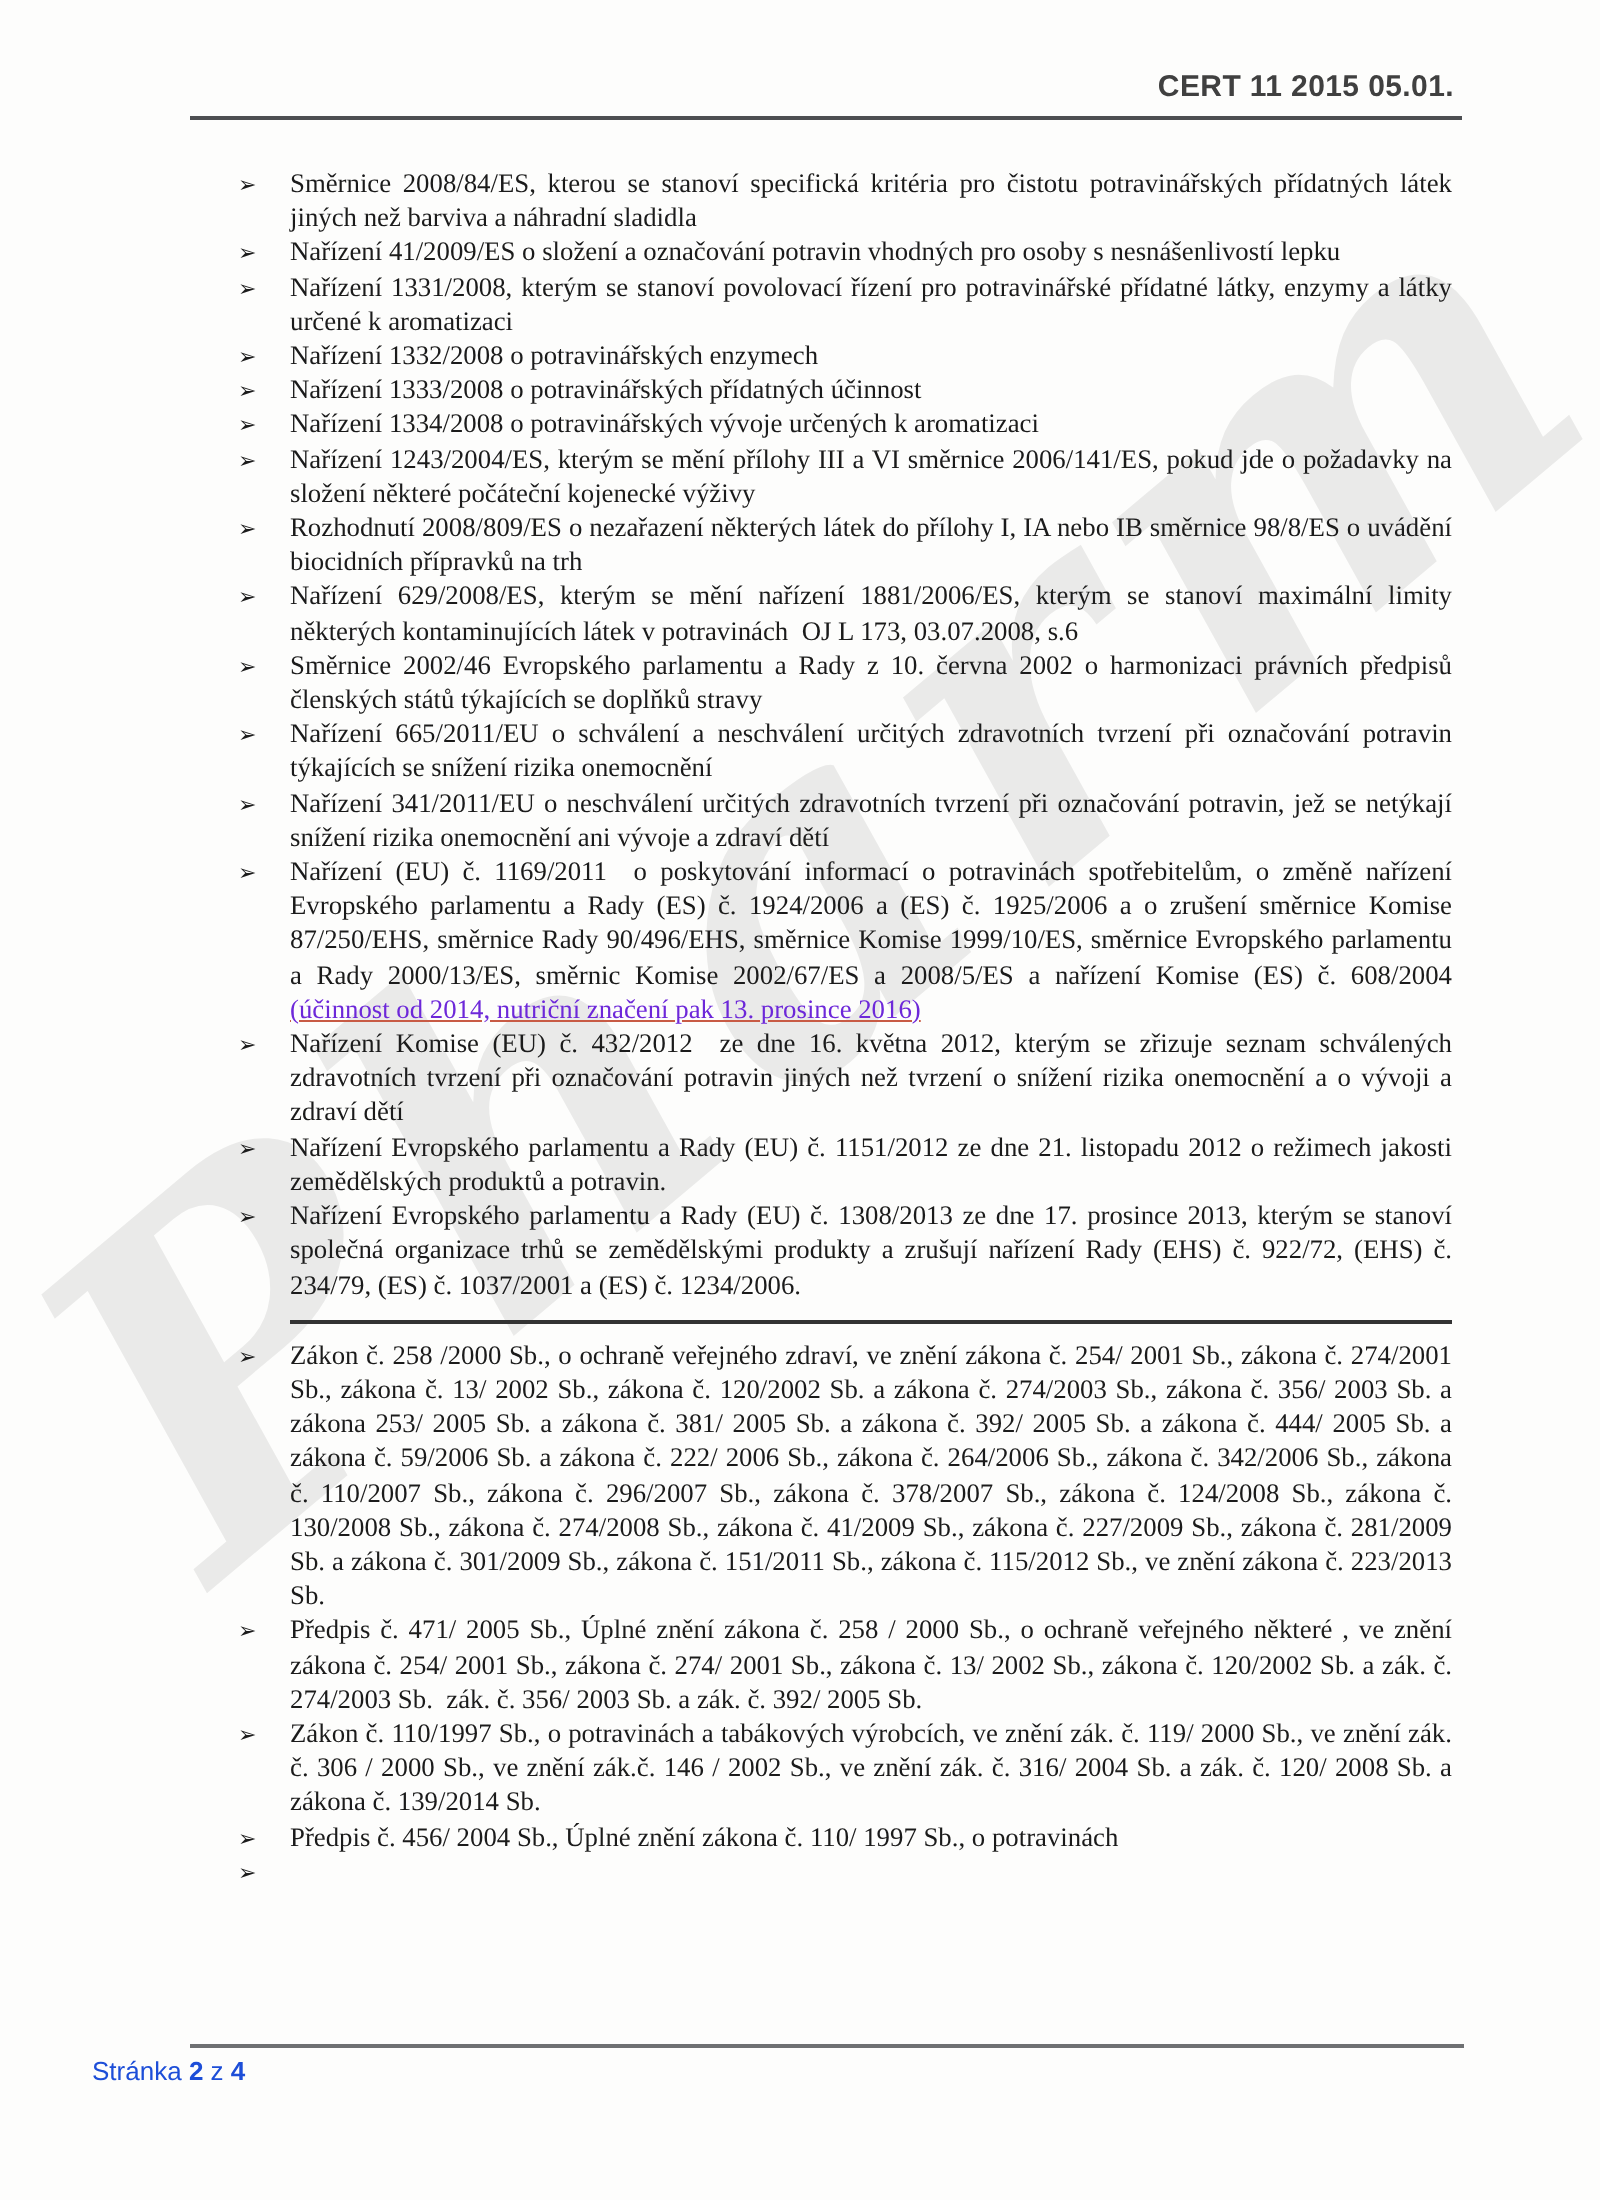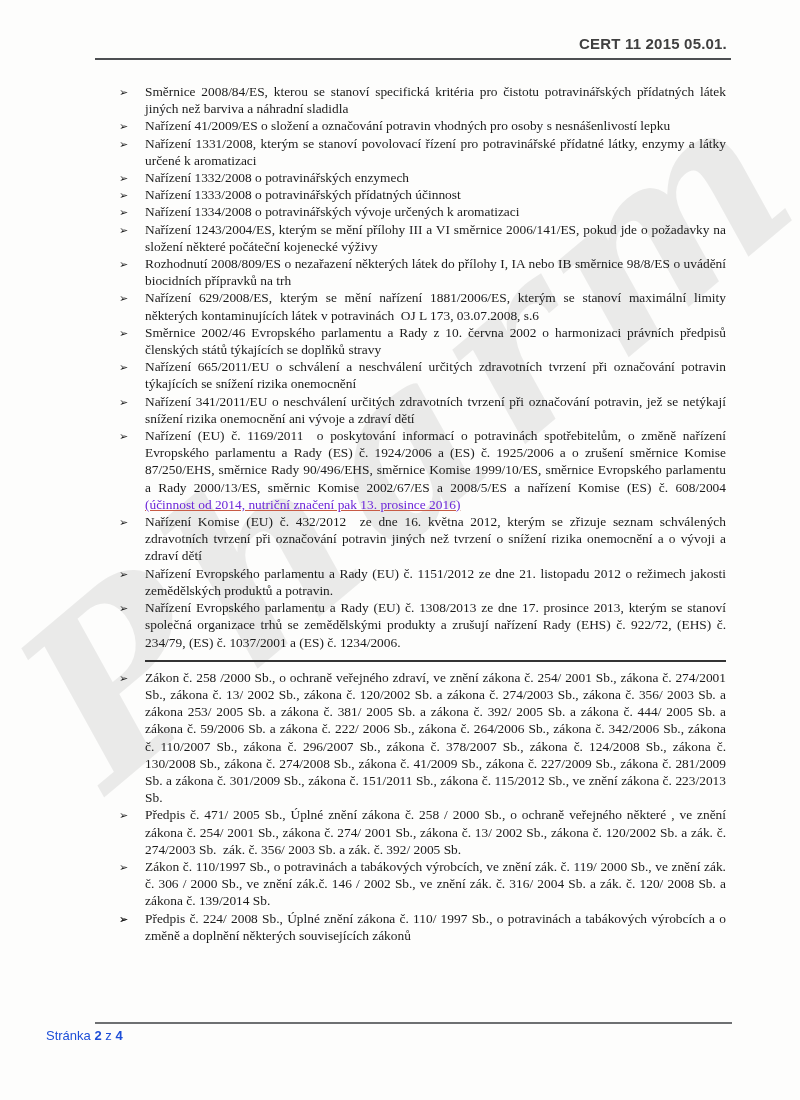--- a/index.html
+++ b/index.html
@@ -95,20 +95,20 @@
       <div class="li"><span class="bullet">➢</span><span class="b">Nařízení 665/2011/EU</span><span class=""> o schválení a neschválení určitých zdravotních tvrzení při označování potravin týkajících se snížení rizika onemocnění</span></div>
       <div class="li"><span class="bullet">➢</span><span class="b">Nařízení 341/2011/EU</span><span class=""> o neschválení určitých zdravotních tvrzení při označování potravin, jež se netýkají snížení rizika onemocnění ani vývoje a zdraví dětí</span></div>
       <div class="li"><span class="bullet">➢</span><span class="b">Nařízení (EU) č. 1169/2011</span><span class="">&nbsp; o poskytování informací o potravinách spotřebitelům, o změně nařízení Evropského parlamentu a Rady (ES) č. 1924/2006 a (ES) č. 1925/2006 a o zrušení směrnice Komise 87/250/EHS, směrnice Rady 90/496/EHS, směrnice Komise 1999/10/ES, směrnice Evropského parlamentu a Rady 2000/13/ES, směrnic Komise 2002/67/ES a 2008/5/ES a nařízení Komise (ES) č. 608/2004 </span><span class=" red">(účinnost od 2014, nutriční značení pak 13. prosince 2016)</span></div>
       <div class="li"><span class="bullet">➢</span><span class="b">Nařízení Komise (EU) č. 432/2012&nbsp; ze dne 16. května 2012,</span><span class=""> kterým se zřizuje seznam schválených zdravotních tvrzení při označování potravin jiných než tvrzení o snížení rizika onemocnění a o vývoji a zdraví dětí</span></div>
       <div class="li"><span class="bullet">➢</span><span class="b">Nařízení Evropského parlamentu a Rady (EU) č. 1151/2012</span><span class=""> ze dne 21. listopadu 2012 o režimech jakosti zemědělských produktů a potravin.</span></div>
       <div class="li"><span class="bullet">➢</span><span class="b">Nařízení Evropského parlamentu a Rady (EU) č. 1308/2013</span><span class=""> ze dne 17. prosince 2013, kterým se stanoví společná organizace trhů se zemědělskými produkty a zrušují nařízení Rady (EHS) č. 922/72, (EHS) č. 234/79, (ES) č. 1037/2001 a (ES) č. 1234/2006.</span></div>
       <div class="sep"></div>
       <div class="li"><span class="bullet">➢</span><span class="b">Zákon č. 258 /2000 Sb.,</span><span class=""> o ochraně veřejného zdraví, ve znění </span><span class="b">zákona č. 254/ 2001 Sb., zákona č. 274/2001 Sb., zákona č. 13/ 2002 Sb., zákona č. 120/2002 Sb. a zákona č. 274/2003 Sb., zákona č. 356/ 2003 Sb. a zákona 253/ 2005 Sb. a zákona č. 381/ 2005 Sb. a zákona č. 392/ 2005 Sb. a zákona č. 444/ 2005 Sb. a zákona č. 59/2006 Sb. a zákona č. 222/ 2006 Sb., zákona č. 264/2006 Sb., zákona č. 342/2006 Sb., zákona č. 110/2007 Sb., zákona č. 296/2007 Sb., zákona č. 378/2007 Sb., zákona č. 124/2008 Sb., zákona č. 130/2008 Sb., zákona č. 274/2008 Sb., zákona č. 41/2009 Sb., zákona č. 227/2009 Sb., zákona č. 281/2009 Sb. a zákona č. 301/2009 Sb., zákona č. 151/2011 Sb., zákona č. 115/2012 Sb., ve znění zákona č. 223/2013 Sb.</span></div>
       <div class="li"><span class="bullet">➢</span><span class="b">Předpis č. 471/ 2005 Sb., Úplné znění zákona č. 258 / 2000 Sb.,</span><span class=""> o ochraně veřejného některé , ve znění </span><span class="b">zákona č. 254/ 2001 Sb., zákona č. 274/ 2001 Sb., zákona č. 13/ 2002 Sb., zákona č. 120/2002 Sb. a zák. č. 274/2003 Sb.&nbsp; zák. č. 356/ 2003 Sb. a zák. č. 392/ 2005 Sb.</span></div>
       <div class="li"><span class="bullet">➢</span><span class="b">Zákon č. 110/1997 Sb.,</span><span class=""> o potravinách a tabákových výrobcích, ve znění </span><span class="b">zák. č. 119/ 2000 Sb.,</span><span class=""> ve znění </span><span class="b">zák. č. 306 / 2000 Sb.,</span><span class=""> ve znění </span><span class="b">zák.č. 146 / 2002 Sb.,</span><span class=""> ve znění </span><span class="b">zák. č. 316/ 2004 Sb. a zák. č. 120/ 2008 Sb. a zákona č. 139/2014 Sb.</span></div>
+      <div class="li"><span class="bullet">➢</span><span class="b">Předpis č. 456/ 2004 Sb., Úplné znění zákona č. 110/ 1997 Sb., o potravinách</span></div>
       <div class="li"><span class="bullet">➢</span></div>
-      <div class="li"><span class="bullet">➢</span><span class="b">Předpis č. 224/ 2008 Sb., Úplné znění zákona č. 110/ 1997 Sb., o potravinách a tabákových výrobcích a o změně a doplnění některých souvisejících zákonů</span></div>
     </div>
 
   <div class="footer-rule"></div>
   <div class="footer-text"><span>Stránka</span>&nbsp;<b>2</b>&nbsp;<span>z</span>&nbsp;<b>4</b></div>
 
 </div>
 
 </body></html>

